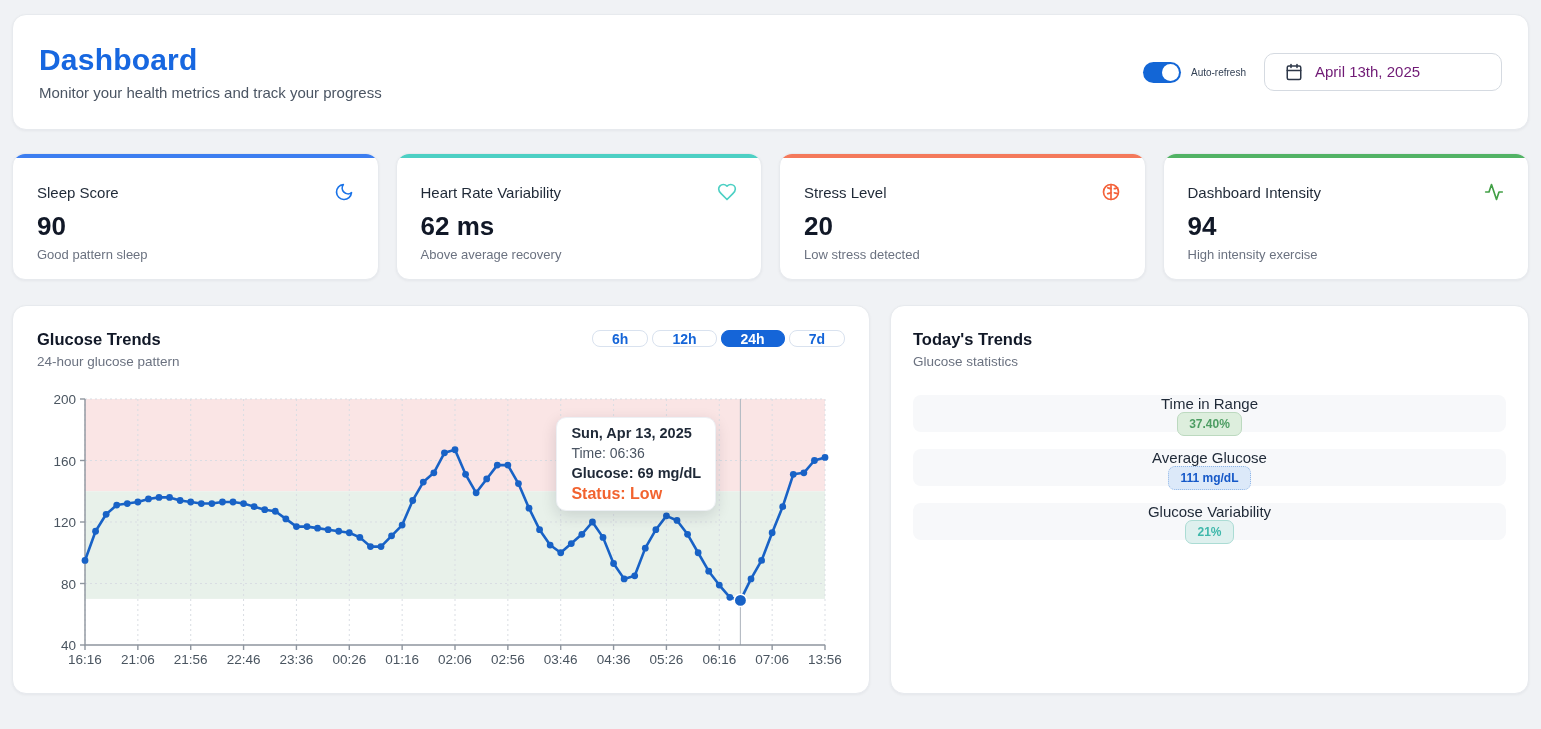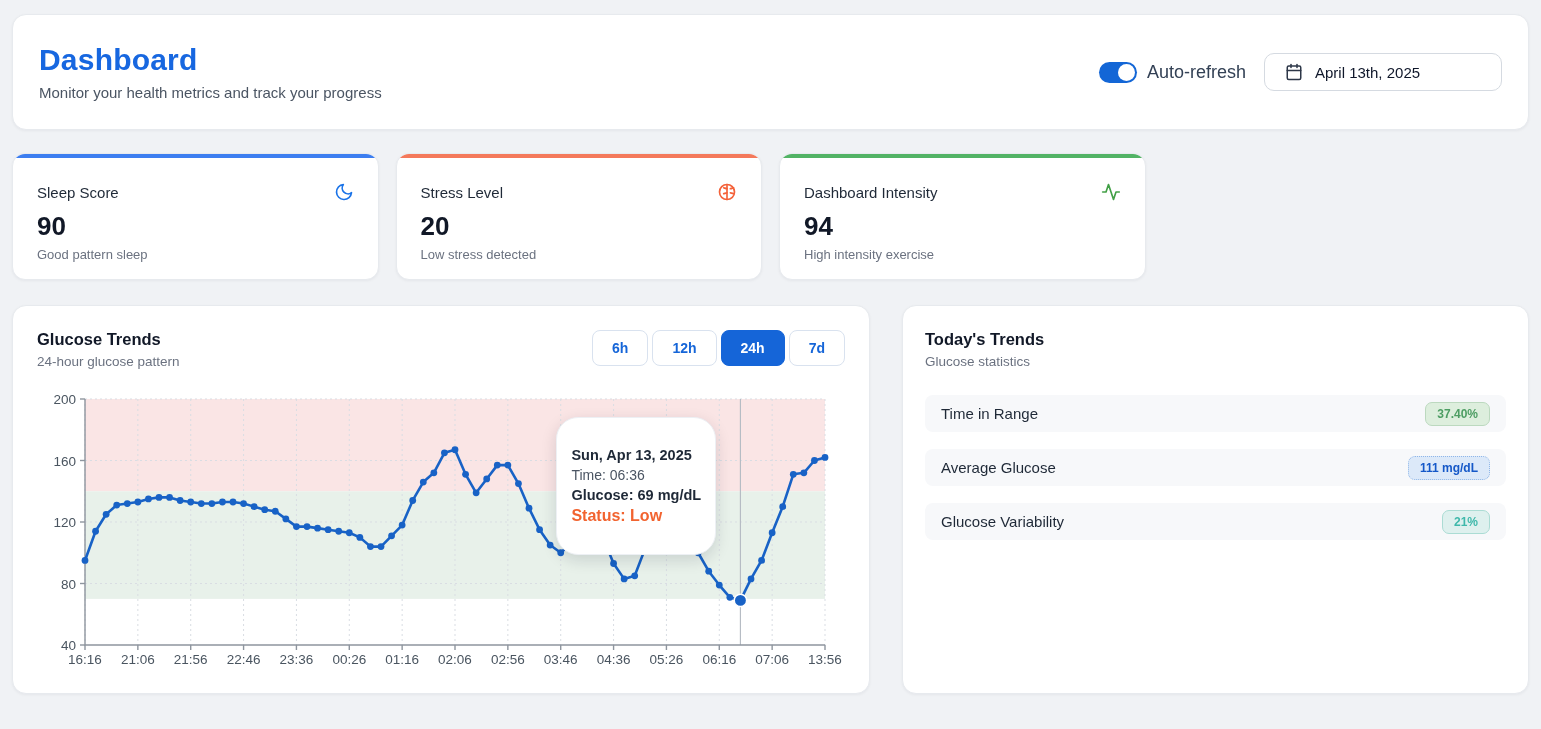--- a/index.html
+++ b/index.html
@@ -9,57 +9,57 @@
 
   .card { background:#fff; border:1px solid #e7eaee; border-radius:14px; box-shadow:0 1px 3px rgba(16,24,40,.05); }
 
   
   .header-card { height:116px; padding:0 26px; display:flex; align-items:center; justify-content:space-between; }
   .page-title { font-size:30px; font-weight:700; color:#1767e0; letter-spacing:.2px; }
   .page-subtitle { font-size:15px; color:#4b5563; margin-top:7px; }
   .header-right { display:flex; align-items:center; }
   .toggle { width:38px; height:21px; border-radius:11px; background:#1366d6; position:relative; cursor:pointer; flex:none; }
   .toggle .knob { position:absolute; top:2px; right:2px; width:17px; height:17px; border-radius:50%; background:#fff; }
-  .toggle-label { font-size:18px; color:#334155; margin:0 18px 0 10px; }
-  .date-btn { display:flex; align-items:center; gap:12px; background:#fff; border:1px solid #d5dae1; border-radius:10px; padding:9px 20px; font-size:15px; color:#0f172a; min-width:238px; cursor:pointer; }
+  .toggle-label { font-size:10px; color:#334155; margin:0 18px 0 10px; }
+  .date-btn { display:flex; gap:12px; background:#fff; border:1px solid #d5dae1; border-radius:10px; padding:9px 20px; font-size:15px; color:#701a75; min-width:238px; cursor:pointer; }
 
   
   .stats-row { margin-top:23px; display:grid; grid-template-columns:repeat(4,1fr); gap:17px; }
   .stat-card { height:127px; background:#fff; border:1px solid #e7eaee; border-radius:13px; box-shadow:0 1px 3px rgba(16,24,40,.05); overflow:hidden; }
   .accent { height:4px; width:100%; }
   .stat-body { padding:24px 24px; }
   .stat-top { display:flex; align-items:center; justify-content:space-between; }
   .stat-label { font-size:15px; color:#1f2937; }
   .stat-value { font-size:26px; font-weight:700; color:#111827; margin-top:9px; }
   .stat-caption { font-size:13px; color:#6b7280; margin-top:5px; }
   .c-blue   { background:#3d7ef0; } .t-blue   { color:#1a73e8; }
   .c-teal   { background:#4dd0c4; } .t-teal   { color:#4dd0c4; }
   .c-orange { background:#f4795b; } .t-orange { color:#f4623a; }
   .c-green  { background:#52b365; } .t-green  { color:#43a047; }
 
   
-  .bottom-row { margin-top:25px; display:flex; gap:32px; }
+  .bottom-row { margin-top:25px; display:flex; gap:20px; }
   .chart-card { width:858px; flex:none; padding:24px 24px 18px; }
   .card-head { display:flex; align-items:flex-start; justify-content:space-between; }
   .card-title { font-size:16.5px; font-weight:700; color:#111827; }
   .card-subtitle { font-size:13.5px; color:#6b7280; margin-top:5px; }
   .range-group { display:flex; gap:4px; }
-  .range-btn { height:36px; padding:0 19px; border-radius:8px; border:1px solid #d9e2ef; background:#fff; color:#1565d8; font-size:14px; font-weight:700; font-family:inherit; cursor:pointer; }
+  .range-btn { height:17px; padding:0 19px; border-radius:8px; border:1px solid #d9e2ef; background:#fff; color:#1565d8; font-size:14px; font-weight:700; font-family:inherit; cursor:pointer; }
   .range-btn.active { background:#1565d8; border-color:#1565d8; color:#fff; }
 
   .chart-wrap { position:relative; margin-top:22px; }
-  .tooltip { position:absolute; background:#fff; border:1px solid #edf0f4; border-radius:22px; box-shadow:0 5px 16px rgba(16,24,40,.14); padding:29px 14px; white-space:nowrap; z-index:5; }
+  .tooltip { position:absolute; background:#fff; border:1px solid #edf0f4; border-radius:10px; box-shadow:0 5px 16px rgba(16,24,40,.14); padding:7px 14px; white-space:nowrap; z-index:5; }
   .tt-date { font-size:14.5px; font-weight:700; color:#1f2937; }
   .tt-time { font-size:14px; color:#4b5563; margin-top:4px; }
   .tt-glucose { font-size:14.5px; font-weight:700; color:#1f2937; margin-top:4px; }
   .tt-status { font-size:16px; font-weight:700; color:#f2632f; margin-top:4px; }
 
   .metrics-card { flex:1; padding:24px 22px; }
   .metric-rows { margin-top:26px; }
-  .metric-row { display:flex; align-items:center; justify-content:space-between; height:37px; padding:0 16px; background:#f7f8fa; border-radius:8px; margin-bottom:17px; }
+  .metric-row { display:flex; align-items:center; justify-content:space-between; height:37px; padding:0 16px; background:#f7f8fa; border-radius:8px; margin-bottom:17px;flex-direction:column; }
   .metric-label { font-size:15px; color:#1f2937; }
   .badge { font-size:12px; font-weight:700; padding:4px 11px; border-radius:7px; border:1px solid transparent; }
   .badge-green { background:#ddeedd; border-color:#bcd9bf; color:#4d9d63; }
   .badge-blue  { background:#dce9f9; border:1px dotted #8fb6e8; color:#1558c8; }
   .badge-teal  { background:#def0ee; border-color:#abdcd4; color:#3fb8ab; }
 
   svg text { font-family:"Liberation Sans", sans-serif; }
 </style>
 </head>
 <body>
@@ -101,20 +101,35 @@
             <svg width="20" height="20" viewBox="0 0 24 24" fill="none" stroke="#1a73e8" stroke-width="2" stroke-linecap="round" stroke-linejoin="round">
                 <path d="M21 12.79A9 9 0 1 1 11.21 3 7 7 0 0 0 21 12.79z"></path>
               </svg>
           </span>
         </div>
         <div class="stat-value">90</div>
         <div class="stat-caption">Good pattern sleep</div>
       </div>
     </div>
 
+    <div class="stat-card">
+      <div class="accent c-teal"></div>
+      <div class="stat-body">
+        <div class="stat-top">
+          <span class="stat-label">Heart Rate Variability</span>
+          <span class="t-teal" style="display:flex;">
+            <svg width="20" height="20" viewBox="0 0 24 24" fill="none" stroke="#4dd0c4" stroke-width="2" stroke-linecap="round" stroke-linejoin="round">
+                <path d="M19 14c1.49-1.46 3-3.21 3-5.5A5.5 5.5 0 0 0 16.5 3c-1.76 0-3 .5-4.5 2-1.5-1.5-2.74-2-4.5-2A5.5 5.5 0 0 0 2 8.5c0 2.3 1.5 4.05 3 5.5l7 7z"></path>
+              </svg>
+          </span>
+        </div>
+        <div class="stat-value">62 ms</div>
+        <div class="stat-caption">Above average recovery</div>
+      </div>
+    </div>
 
     <div class="stat-card">
       <div class="accent c-orange"></div>
       <div class="stat-body">
         <div class="stat-top">
           <span class="stat-label">Stress Level</span>
           <span class="t-orange" style="display:flex;">
             <svg width="20" height="20" viewBox="0 0 24 24" fill="none" stroke="#f4623a" stroke-width="2" stroke-linecap="round" stroke-linejoin="round">
                 <circle cx="12" cy="12" r="9"></circle>
                 <path d="M12 3v18"></path>

